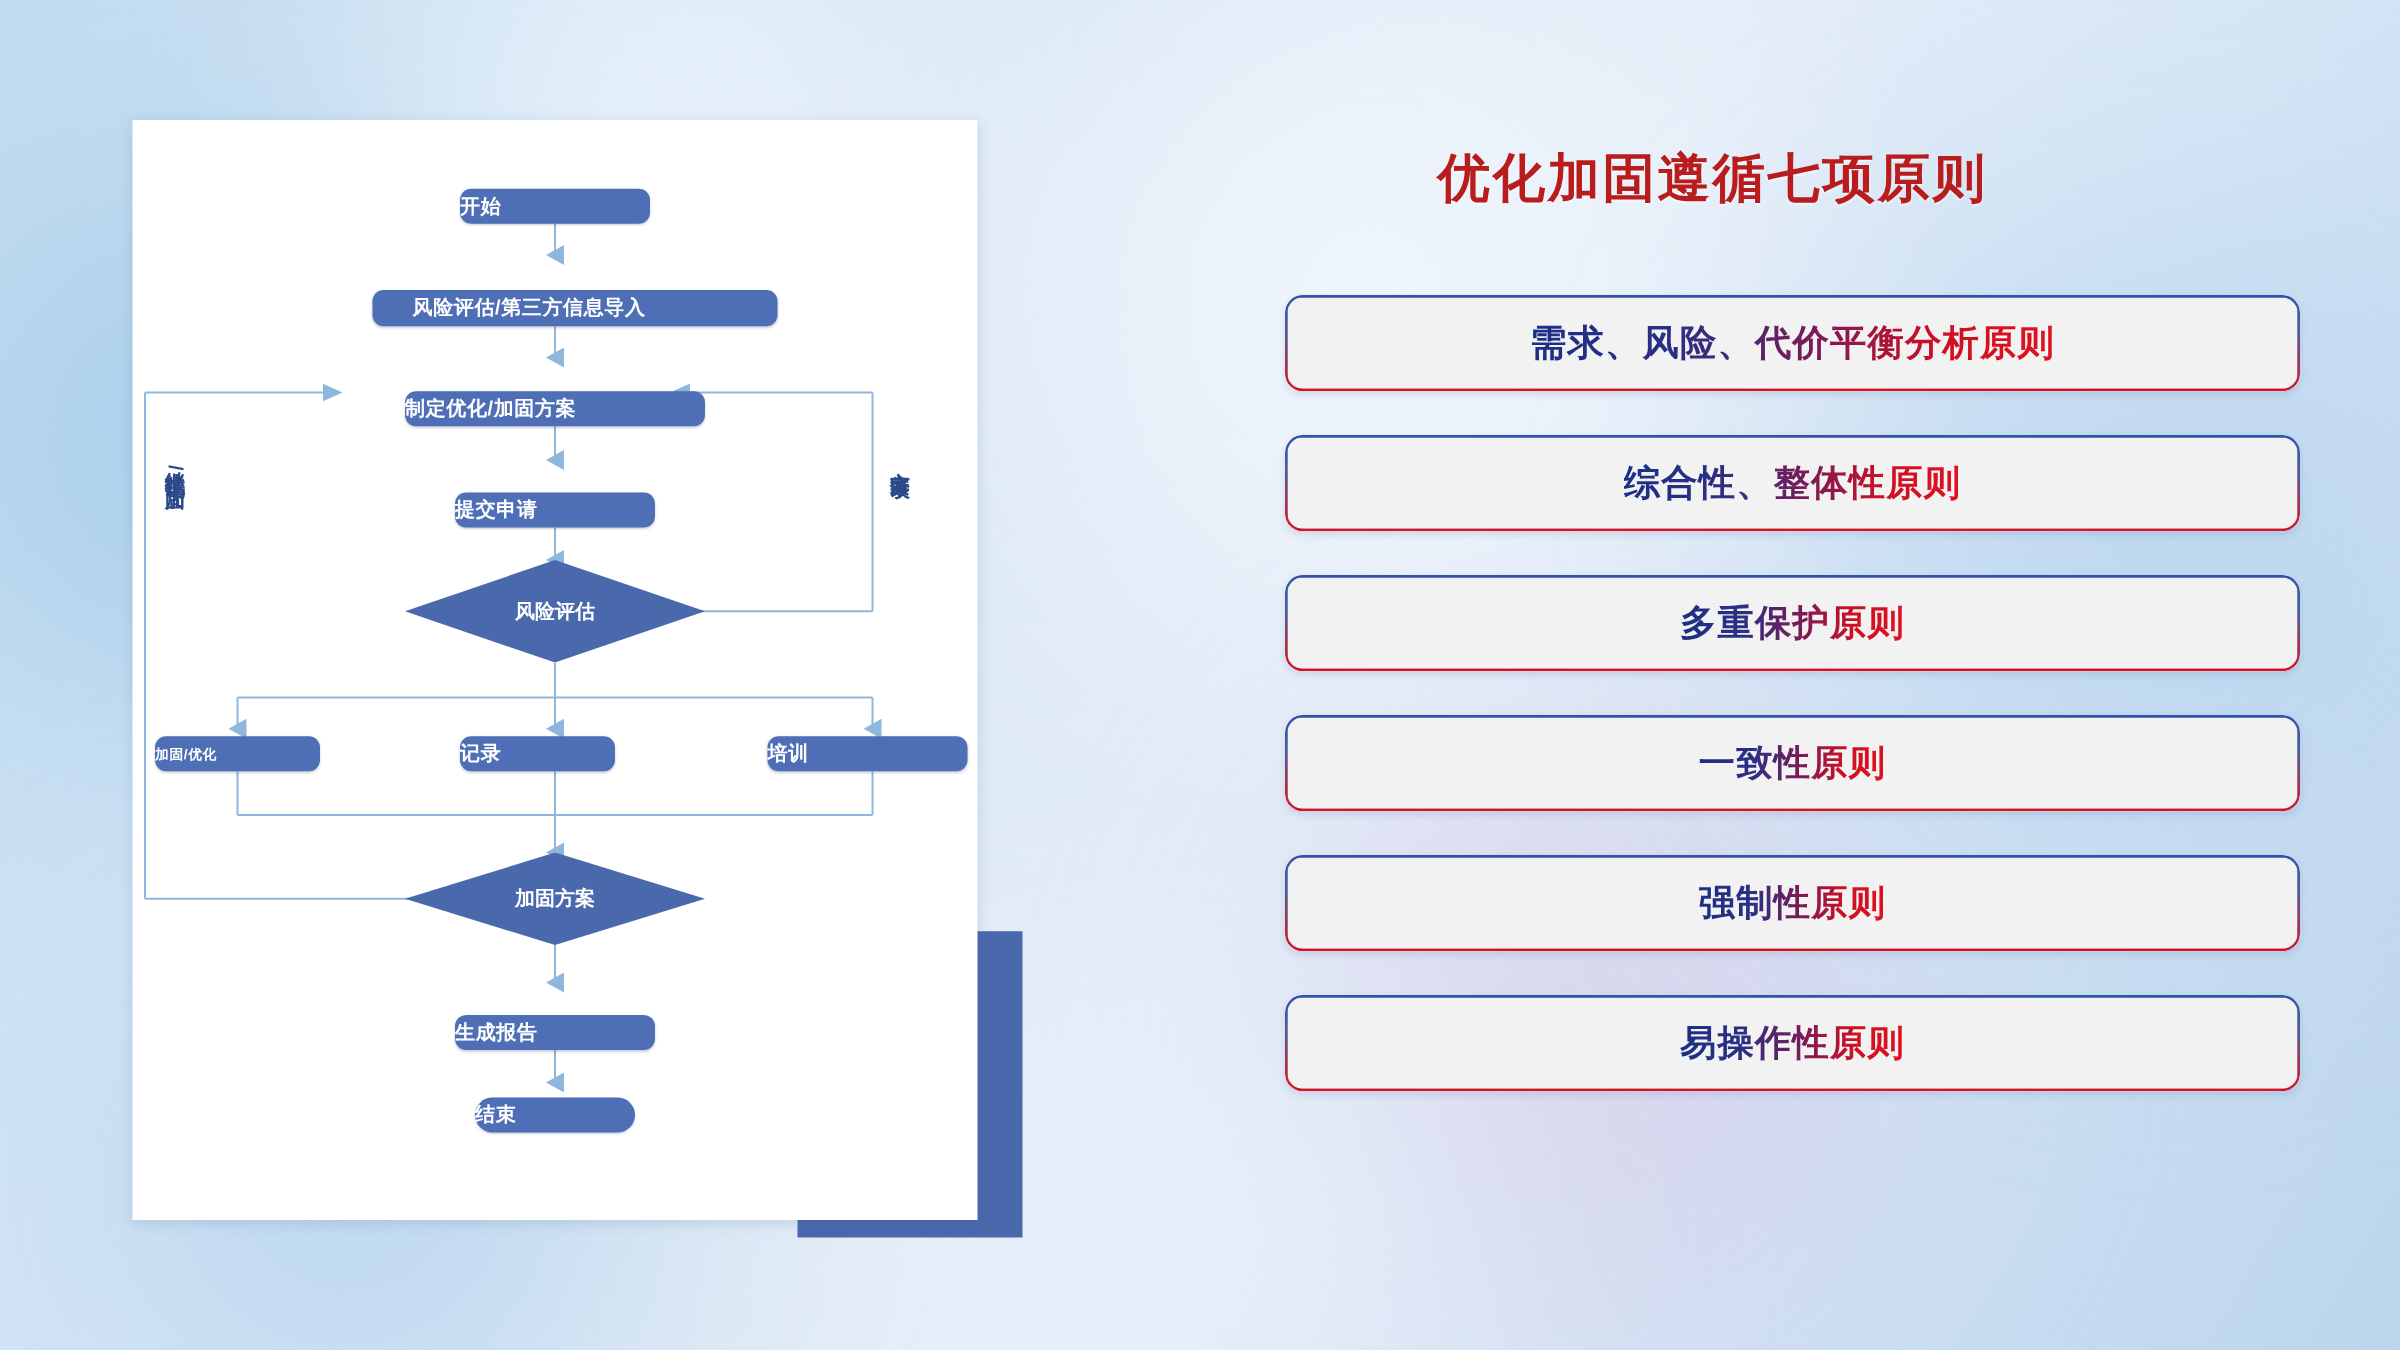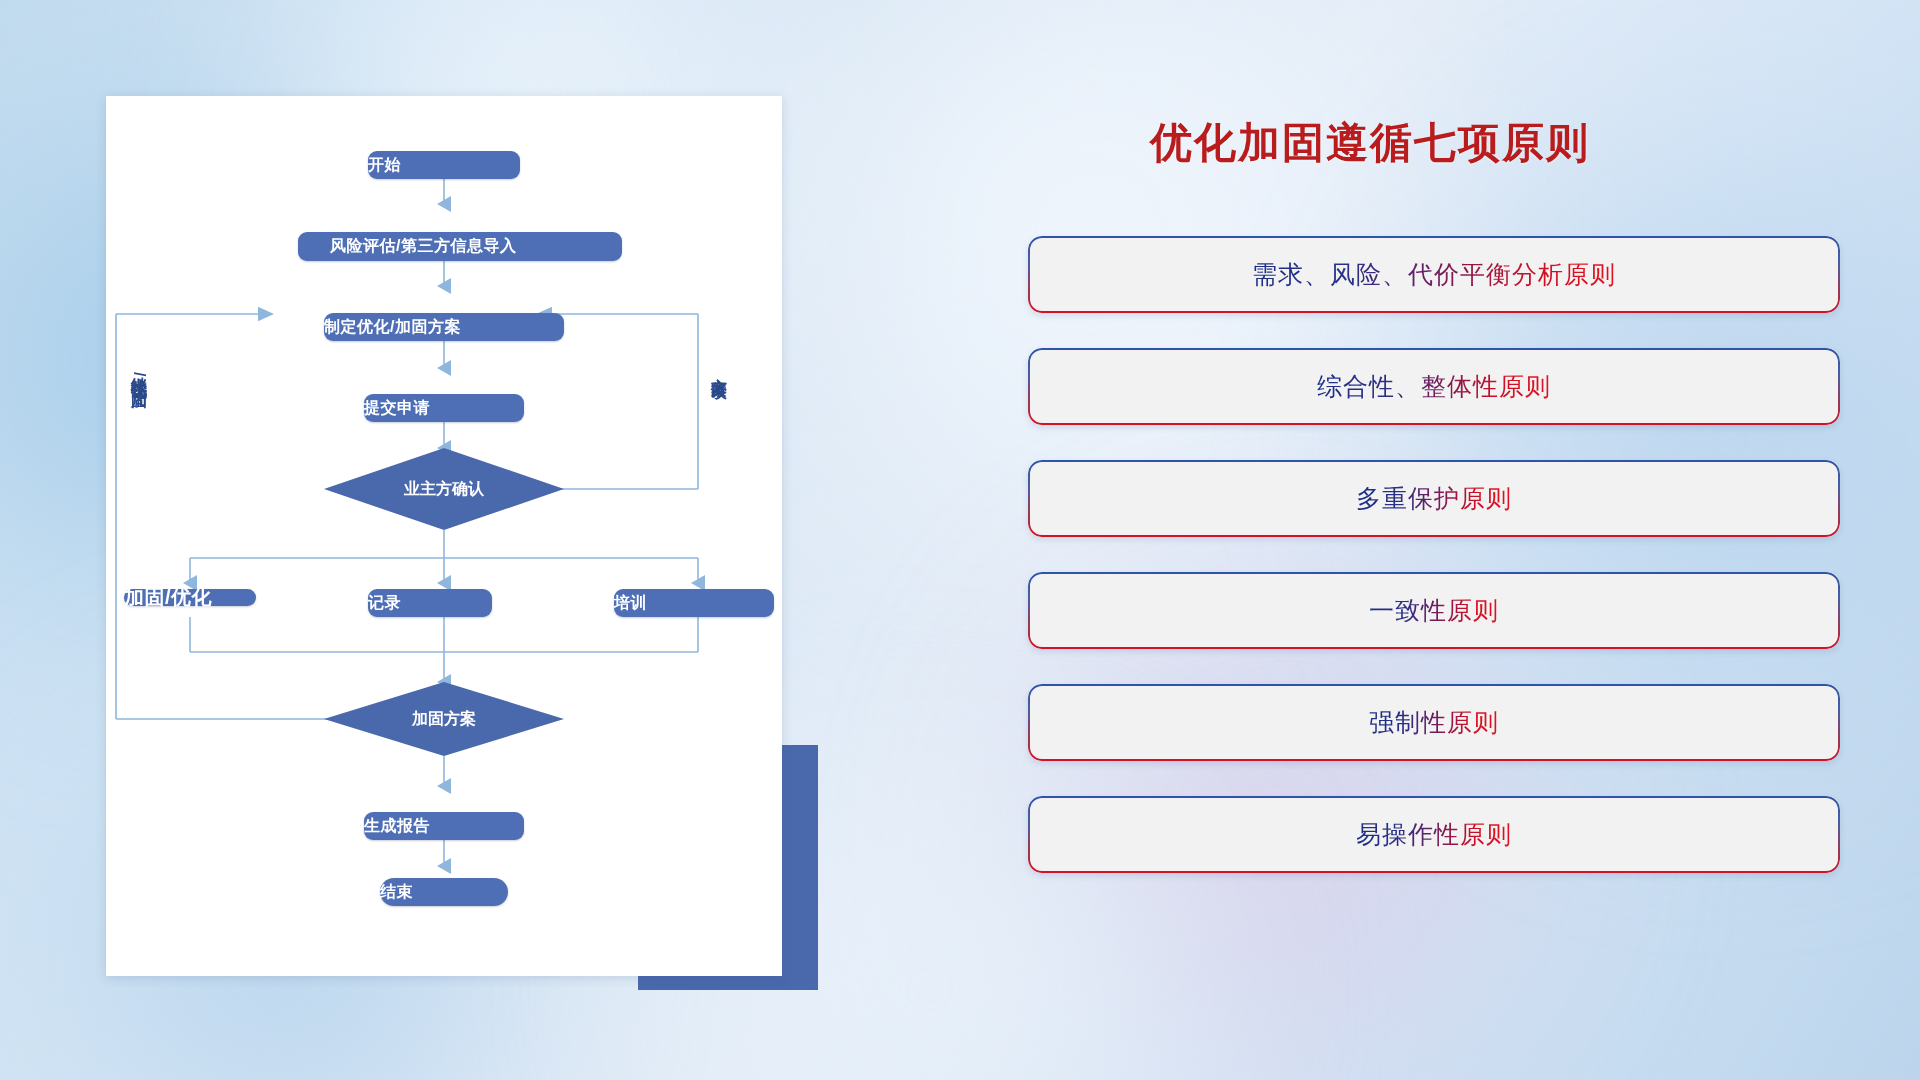--- a/index.html
+++ b/index.html
@@ -84,21 +84,21 @@
   }
   .pcard::before{
     content:"";position:absolute;inset:0;border-radius:14px;padding:2px;
     background:linear-gradient(180deg,#2f53a8 0%,#4a5fa0 35%,#a03550 72%,#d61124 100%);
     -webkit-mask:linear-gradient(#000 0 0) content-box,linear-gradient(#000 0 0);
     -webkit-mask-composite:xor;mask-composite:exclude;
     pointer-events:none;
   }
   .pcard-label{
     position:relative;z-index:1;
-    font-size:25px;font-weight:400;letter-spacing:1px;
+    font-size:29px;font-weight:700;letter-spacing:1px;
     background:linear-gradient(90deg,#1b2f86 0%,#2b2f84 28%,#7d1a55 55%,#cf0f22 78%,#e0111f 100%);
     -webkit-background-clip:text;background-clip:text;
     -webkit-text-fill-color:transparent;color:#a01840;
     white-space:nowrap;
   }
 </style>
 </head>
 <body>
 
 <div id="bg">
@@ -173,24 +173,24 @@
 
       <div class="fnode" style="left:218px;top:217px;width:240px;height:28px;font-size:16px;">
         <span>制定优化/加固方案</span>
       </div>
 
       <div class="fnode" style="left:258px;top:298px;width:160px;height:28px;font-size:16px;">
         <span>提交申请</span>
       </div>
 
       <div class="fdiamond" style="left:218px;top:352px;width:240px;height:82px;font-size:16px;">
-        <span>业主方确认</span>
-      </div>
-
-      <div class="fnode" style="left:18px;top:493px;width:132px;height:17px;font-size:20px;">
+        <span>风险评估</span>
+      </div>
+
+      <div class="fnode" style="left:18px;top:493px;width:132px;height:28px;font-size:11px;">
         <span>加固/优化</span>
       </div>
 
       <div class="fnode" style="left:262px;top:493px;width:124px;height:28px;font-size:16px;">
         <span>记录</span>
       </div>
 
       <div class="fnode" style="left:508px;top:493px;width:160px;height:28px;font-size:16px;">
         <span>培训</span>
       </div>

